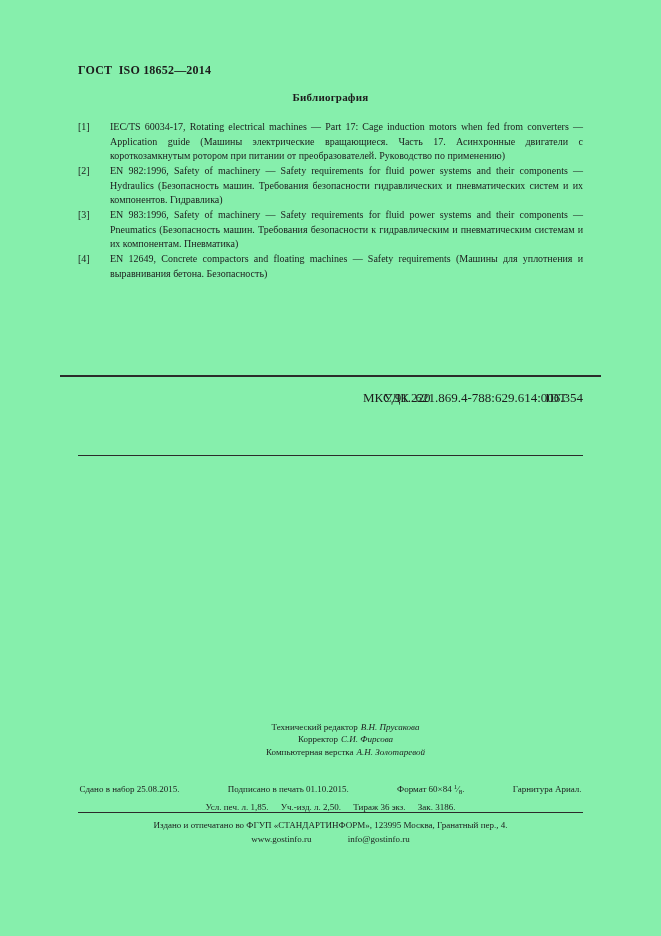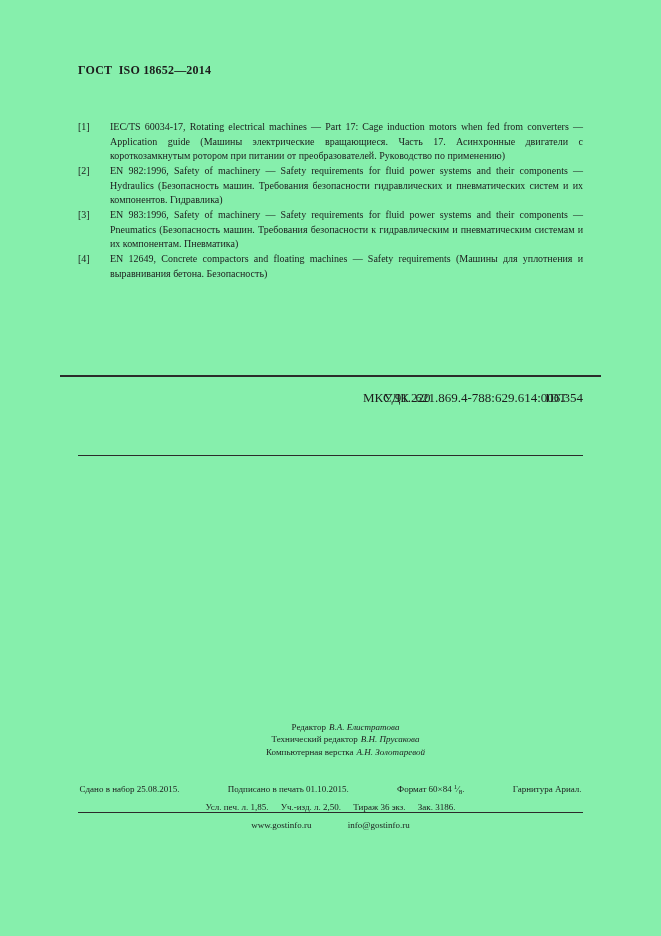--- a/index.html
+++ b/index.html
@@ -46,20 +46,21 @@
   .publisher { position:absolute; left:0; top:818px; width:661px; text-align:center; font-size:9px; line-height:14.2px; }
   .pub-contact { margin:0 17px; }
 </style>
 </head>
 <body>
 
 <div class="page">
 
   <div class="doc-header">ГОСТ  ISO 18652—2014</div>
 
+  <div class="doc-title">Библиография</div>
 
   <div class="bib">
     <div class="bib-entry">
       <div class="bib-label">[1]</div>
       <div class="bib-text">IEC/TS 60034-17, Rotating electrical machines — Part 17: Cage induction motors when fed from converters — Application guide (Машины электрические вращающиеся. Часть 17. Асинхронные двигатели с короткозамкнутым ротором при питании от преобразователей. Руководство по применению)</div>
     </div>
     <div class="bib-entry">
       <div class="bib-label">[2]</div>
       <div class="bib-text">EN 982:1996, Safety of machinery — Safety requirements for fluid power systems and their components — Hydraulics (Безопасность машин. Требования безопасности гидравлических и пневматических систем и их компонентов. Гидравлика)</div>
     </div>
@@ -78,22 +79,22 @@
   <div class="udk-row">
     <span class="udk-num">УДК  621.869.4-788:629.614:006.354</span>
     <span class="mks">МКС 91.220</span>
     <span class="idt">IDT</span>
   </div>
 
 
   <div class="rule rule-kw"></div>
 
   <div class="credits">
-    <div><span>Редактор</span><span class="credit-name">В.А. Елистратова</span></div>
     <div><span>Технический редактор</span><span class="credit-name">В.Н. Прусакова</span></div>
+    <div><span>Корректор</span><span class="credit-name">С.И. Фирсова</span></div>
     <div><span>Компьютерная верстка</span><span class="credit-name">А.Н. Золотаревой</span></div>
   </div>
 
   <div class="imprint">
     <div class="imp-line">
       <span class="imp-seg">Сдано в набор 25.08.2015.</span>
       <span class="imp-seg">Подписано в печать 01.10.2015.</span>
       <span class="imp-seg"><span>Формат 60×84</span><span class="fr"><sup>1</sup><span>⁄</span><sub>8</sub></span><span>.</span></span>
       <span class="imp-seg">Гарнитура Ариал.</span>
     </div>
@@ -101,19 +102,20 @@
       <span class="imp-seg2">Усл. печ. л. 1,85.</span>
       <span class="imp-seg2">Уч.-изд. л. 2,50.</span>
       <span class="imp-seg2">Тираж 36 экз.</span>
       <span class="imp-seg2">Зак. 3186.</span>
     </div>
   </div>
 
   <div class="rule rule-footer"></div>
 
   <div class="publisher">
+    <div>Издано и отпечатано во ФГУП «СТАНДАРТИНФОРМ», 123995 Москва, Гранатный пер., 4.</div>
     <div>
       <span class="pub-contact">www.gostinfo.ru</span>
       <span class="pub-contact">info@gostinfo.ru</span>
     </div>
   </div>
 
 </div>
 
 </body></html>

